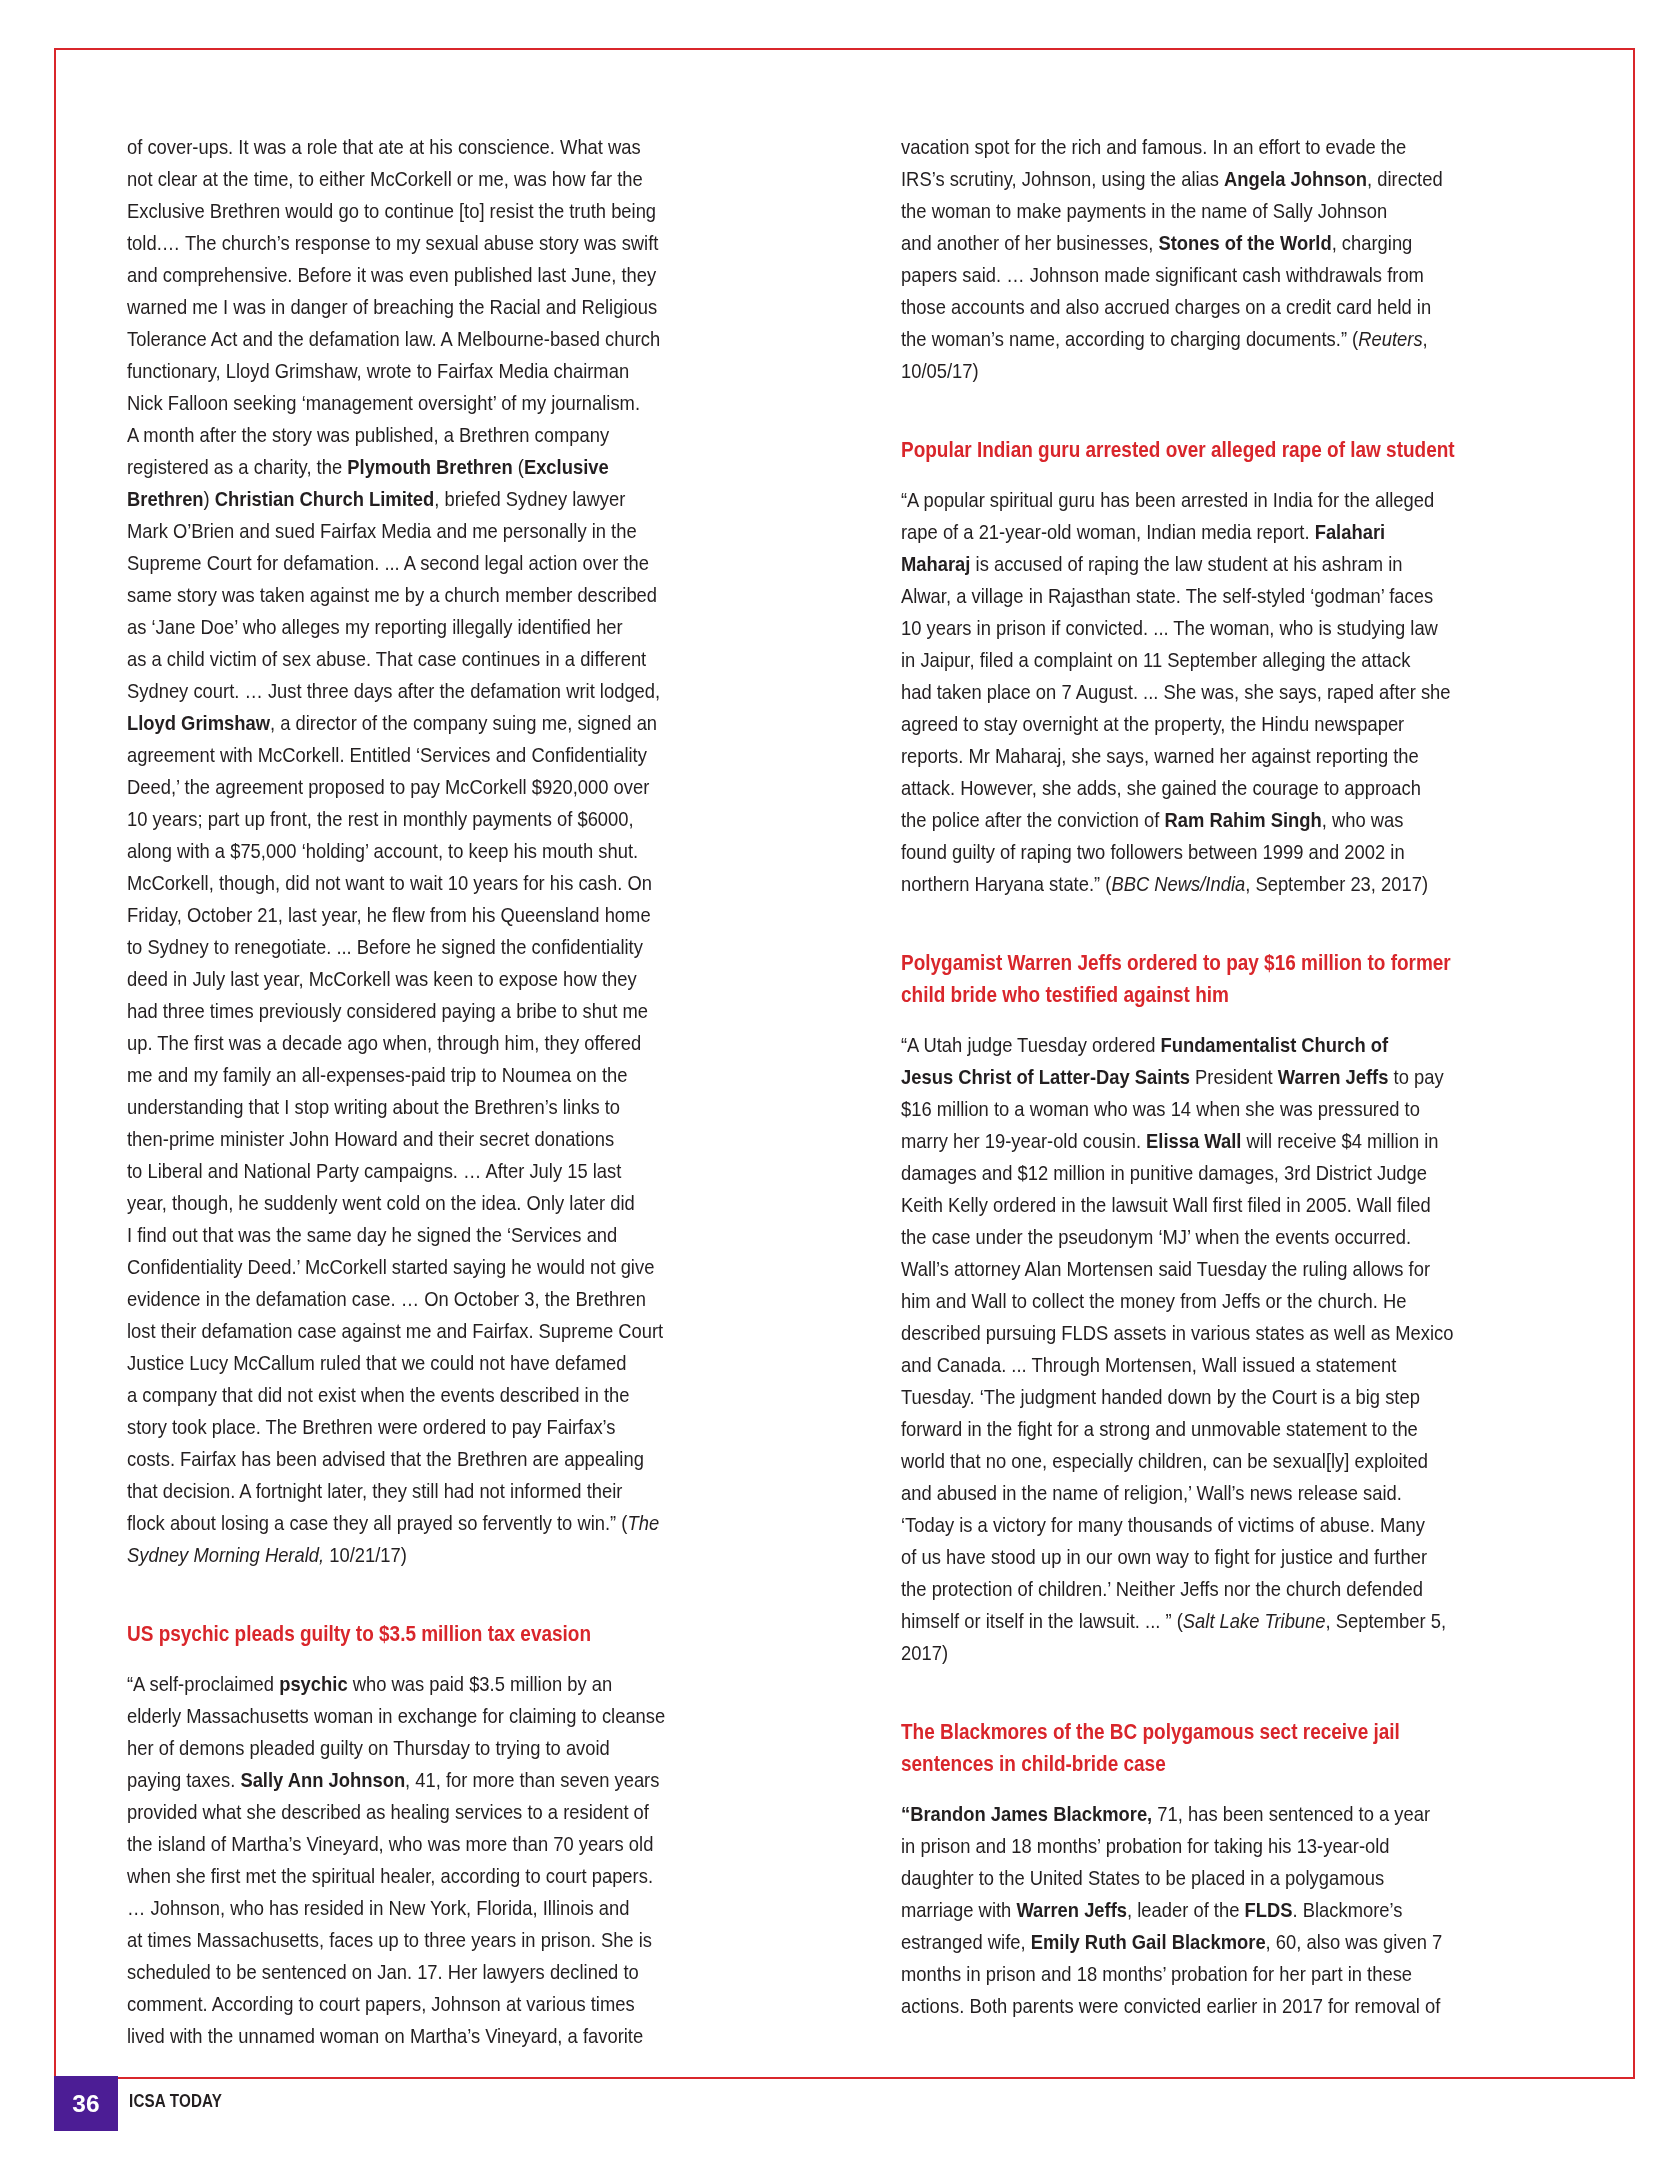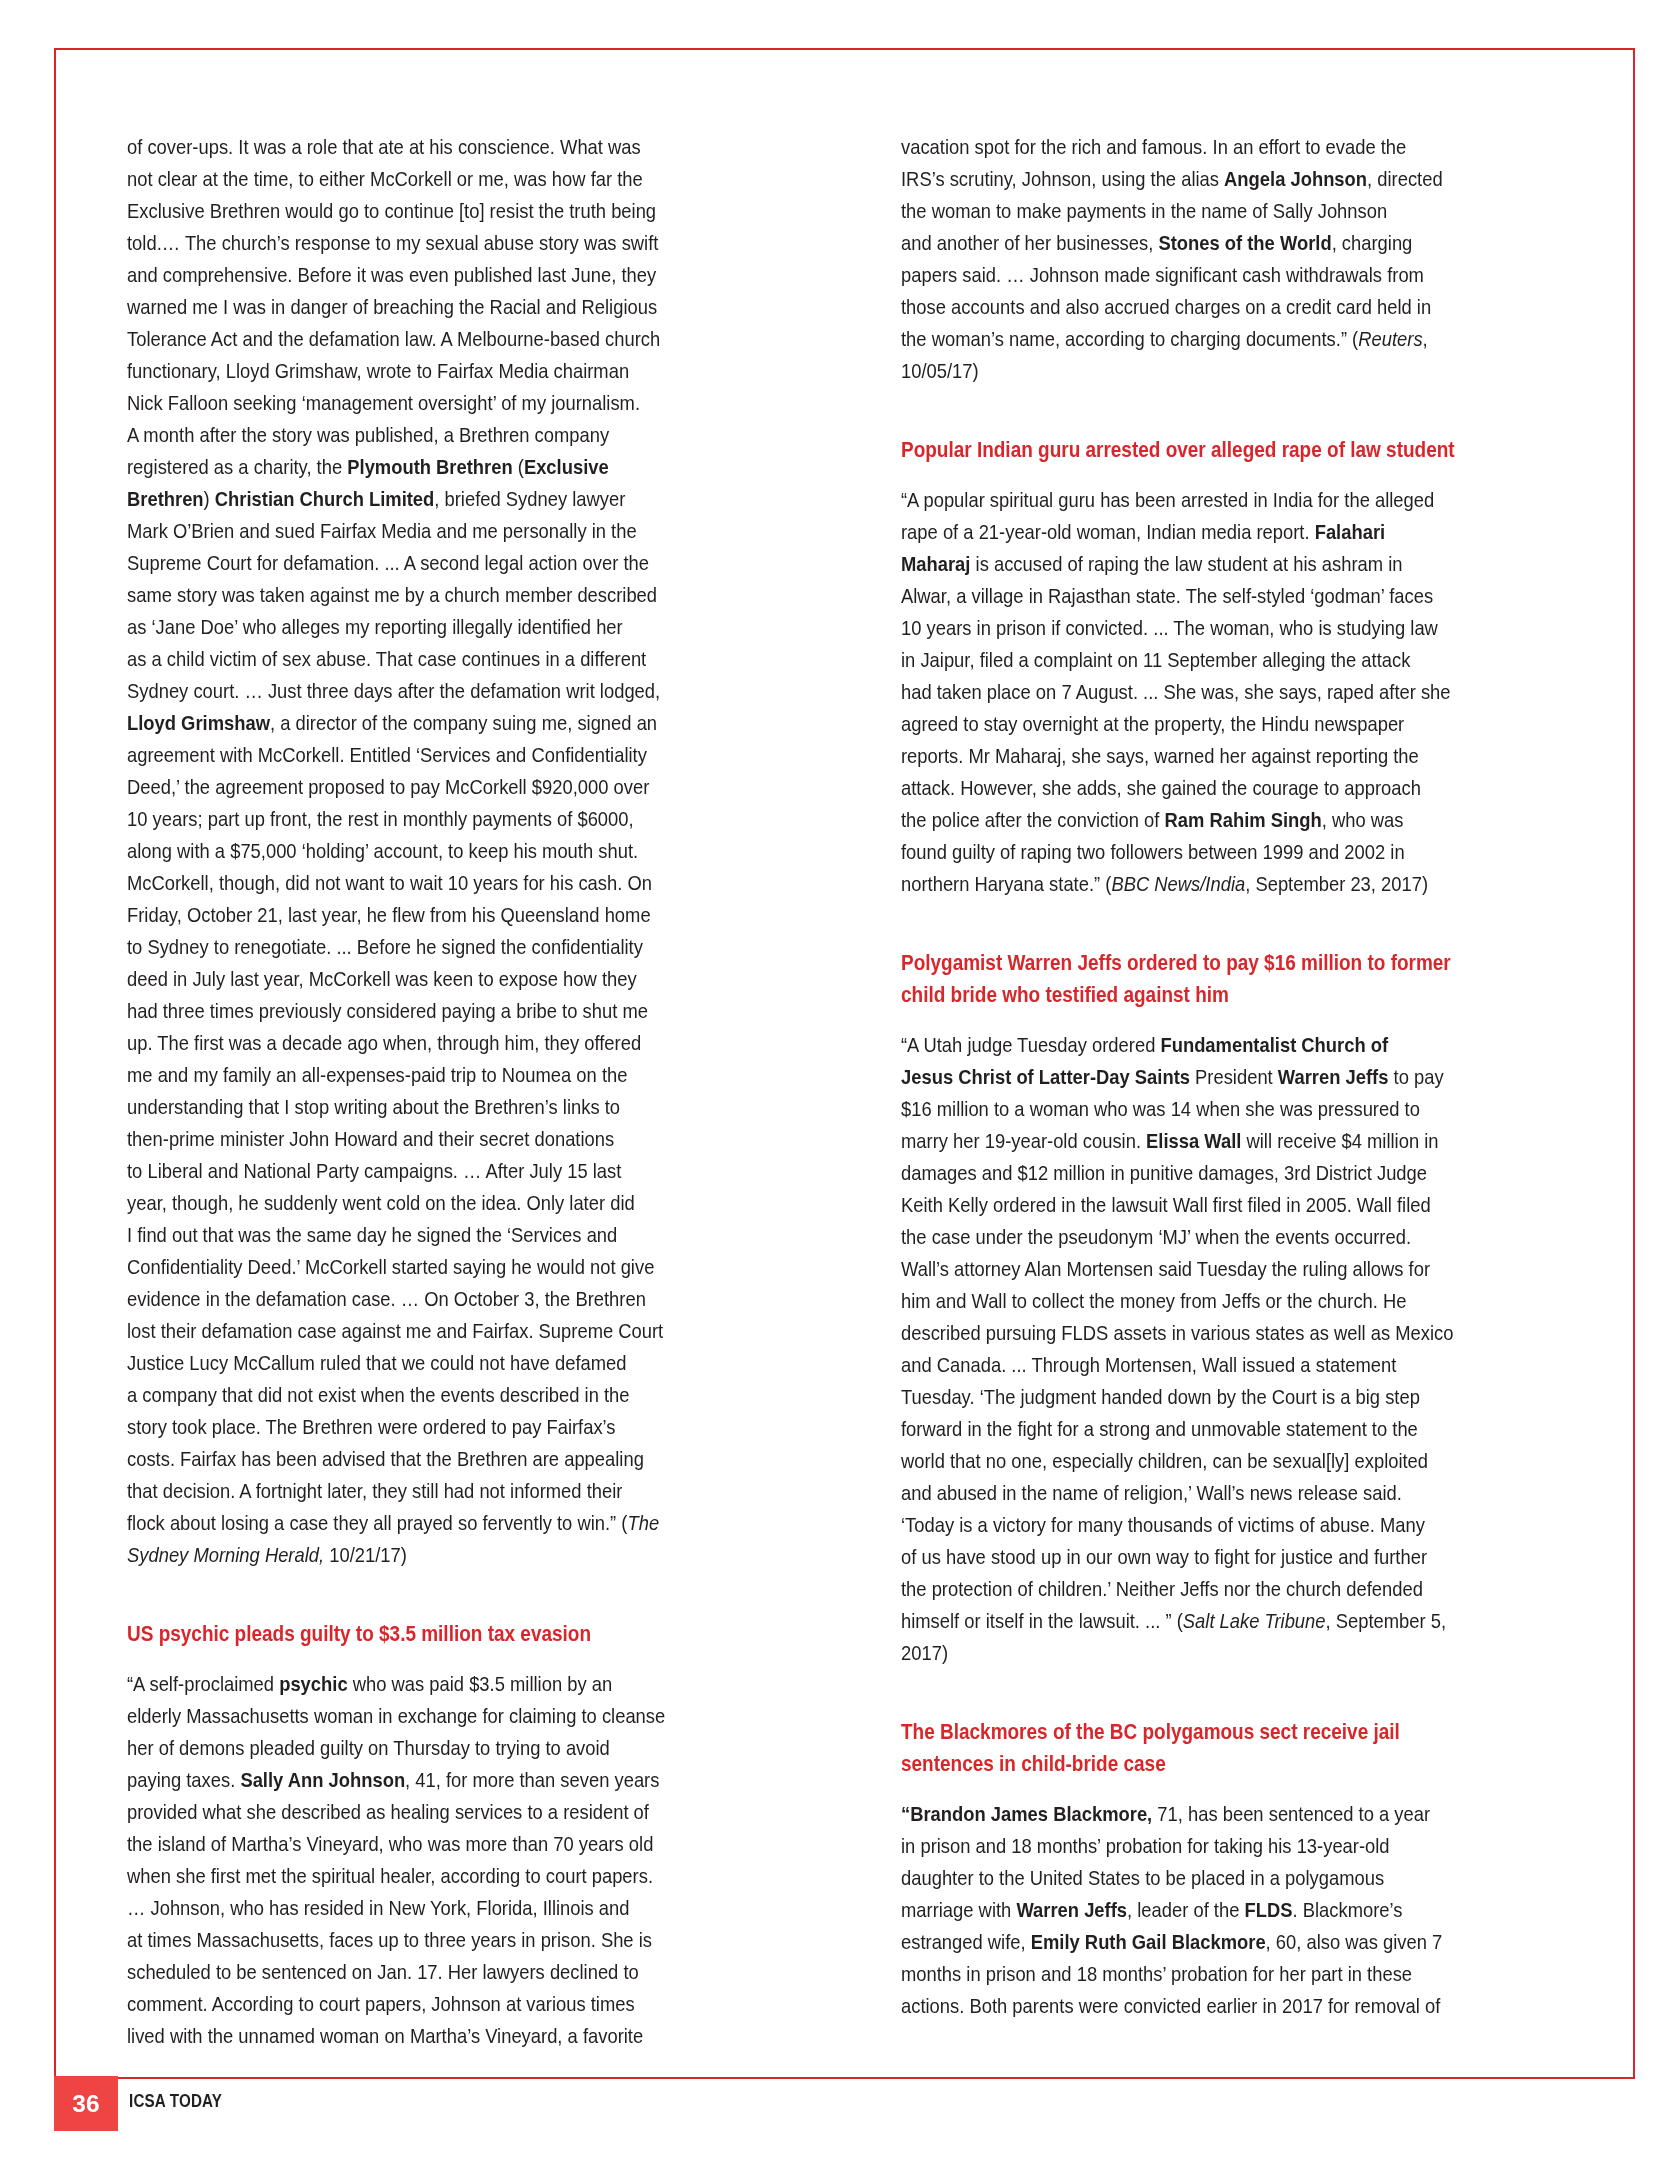--- a/index.html
+++ b/index.html
@@ -21,21 +21,21 @@
   .line { height: 32px; }
   .b { font-weight: bold; }
   .i { font-style: italic; }
   .headline {
     color: #d9262b; font-weight: bold; font-size: 21.7px; line-height: 32px;
     margin-top: 47px; margin-bottom: 18px;
   }
   .headline .line { height: 32px; }
   .footer-num {
     position: absolute; left: 54px; top: 2076px; width: 64px; height: 55px;
-    background: #ef4444; color: #ffffff;
+    background: #4c1d95; color: #ffffff;
     font-family: "Liberation Sans", sans-serif; font-weight: bold; font-size: 24.5px;
     display: flex; align-items: center; justify-content: center; padding-top: 0;
   }
   .footer-title {
     position: absolute; left: 129px; top: 2090px;
     font-family: "Liberation Sans", sans-serif; font-weight: bold; font-size: 19px;
     color: #231f20; transform: scaleX(0.8); transform-origin: 0 0; letter-spacing: 0.2px;
   }
 </style>
 </head>

